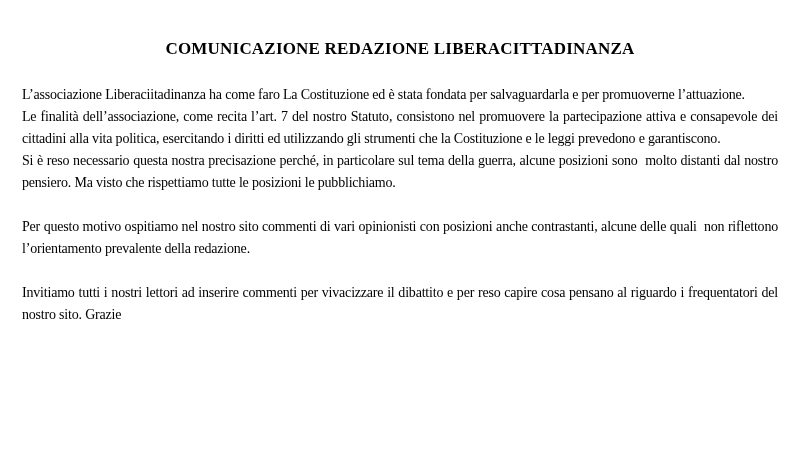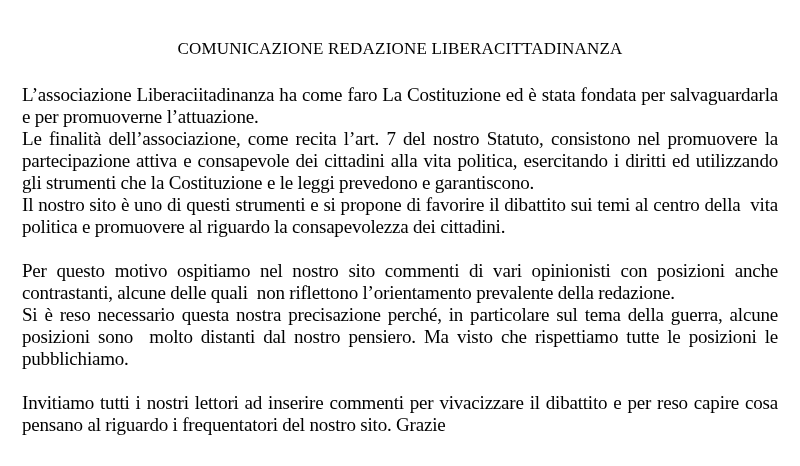--- a/index.html
+++ b/index.html
@@ -16,47 +16,46 @@
     box-sizing: border-box;
     width: 800px;
     height: 466px;
     padding: 30px 22px 0 22px;
     color: #000000;
     font-family: "Liberation Serif", "DejaVu Serif", serif;
   }
   .doc-title {
     font-size: 17px;
     line-height: 22px;
-    font-weight: normal;
+    font-weight: bold;
     text-align: center;
     letter-spacing: 0.2px;
     margin: 8px 0 24px 0;
   }
   .para {
-    font-size: 19px;
+    font-size: 14px;
     line-height: 22px;
     letter-spacing: -0.2px;
     text-align: justify;
     white-space: pre-wrap;
     margin: 0;
   }
   .para.spaced {
     margin-top: 22px;
   }
 </style>
 </head>
 <body>
 
 <div class="page">
   <h1 class="doc-title">COMUNICAZIONE REDAZIONE LIBERACITTADINANZA</h1>
 
   <p class="para">L’associazione Liberaciitadinanza ha come faro La Costituzione ed è stata fondata per salvaguardarla e per promuoverne l’attuazione.</p>
 
   <p class="para">Le finalità dell’associazione, come recita l’art. 7 del nostro Statuto, consistono nel promuovere la partecipazione attiva e consapevole dei cittadini alla vita politica, esercitando i diritti ed utilizzando gli strumenti che la Costituzione e le leggi prevedono e garantiscono.</p>
 
-  <p class="para">Il nostro sito è uno di questi strumenti e si propone di favorire il dibattito sui temi al centro della  vita politica e promuovere al riguardo la consapevolezza dei cittadini.</p>
+
+  <p class="para">Si è reso necessario questa nostra precisazione perché, in particolare sul tema della guerra, alcune posizioni sono  molto distanti dal nostro pensiero. Ma visto che rispettiamo tutte le posizioni le pubblichiamo.</p>
 
   <p class="para spaced">Per questo motivo ospitiamo nel nostro sito commenti di vari opinionisti con posizioni anche contrastanti, alcune delle quali  non riflettono l’orientamento prevalente della redazione.</p>
-
-  <p class="para">Si è reso necessario questa nostra precisazione perché, in particolare sul tema della guerra, alcune posizioni sono  molto distanti dal nostro pensiero. Ma visto che rispettiamo tutte le posizioni le pubblichiamo.</p>
 
   <p class="para spaced">Invitiamo tutti i nostri lettori ad inserire commenti per vivacizzare il dibattito e per reso capire cosa pensano al riguardo i frequentatori del nostro sito. Grazie</p>
 </div>
 
 </body></html>

